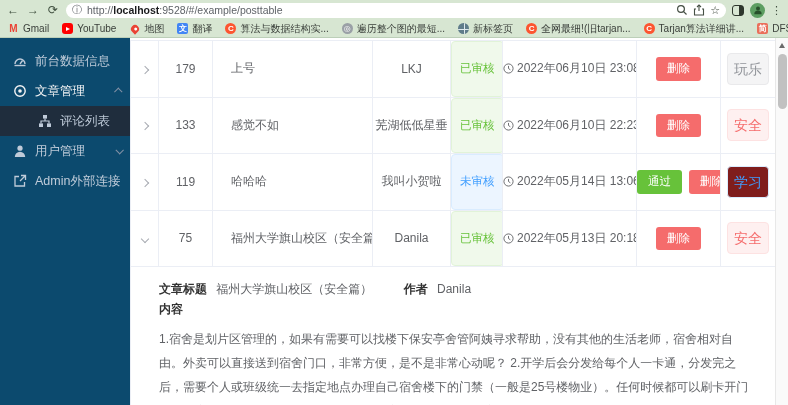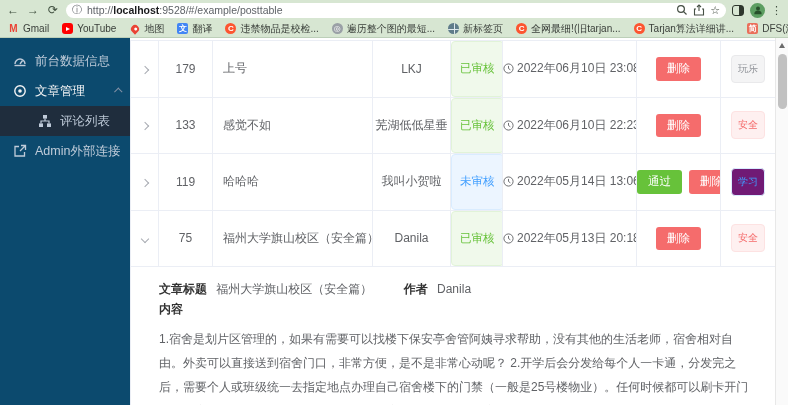--- a/index.html
+++ b/index.html
@@ -54,36 +54,36 @@
   .s-label { overflow:hidden; text-overflow:ellipsis; }
 
   .main { flex:1; background:#fff; overflow:hidden; padding-top:2px; position:relative; min-width:0; }
   .scroll-col { width:13px; flex:0 0 auto; background:#fafafa; border-left:1px solid #e8e8e8; display:flex; flex-direction:column; align-items:center; }
   .scroll-up { width:0; height:0; border-left:3.5px solid transparent; border-right:3.5px solid transparent; border-bottom:5px solid #6b6b6b; margin-top:5px; cursor:pointer; }
   .scroll-thumb { width:9px; height:55px; background:#c1c1c1; border-radius:5px; margin-top:6px; cursor:grab; }
 
   
   table { border-collapse:collapse; table-layout:fixed; width:645px; font-size:12px; color:#606266; }
   td { border:1px solid #ebeef5; height:32px; text-align:center; vertical-align:middle; white-space:nowrap; overflow:hidden; }
-  .c-title { text-align:left; padding-left:10px; }
+  .c-title { text-align:left; padding-left:18px; }
   .chev { display:inline-block; width:6px; height:6px; border-right:1px solid #a8abb2; border-top:1px solid #a8abb2; cursor:pointer; }
   .chev-right { transform:rotate(45deg); }
   .chev-open { transform:rotate(135deg); }
   .badge { display:inline-block; font-size:11.5px; line-height:1; padding:21px 8px; border-radius:4px; border:1px solid; }
   .b-success { color:#67c23a; background:#f0f9eb; border-color:#e1f3d8; }
   .b-primary { color:#409eff; background:#ecf5ff; border-color:#d9ecff; }
   .time-wrap { display:inline-flex; align-items:center; gap:3px; }
   .clock { flex:0 0 auto; }
   .btn { display:inline-block; border:none; color:#fff; font-size:11.5px; line-height:1; padding:6px 11px; border-radius:3px; cursor:pointer; font-family:inherit; }
   .btn-danger { background:#f56c6c; }
   .btn-success { background:#67c23a; margin-right:7px; }
-  .tag { display:inline-block; font-size:10px; line-height:1; padding:8px 6px; border-radius:4px; border:1px solid; }
+  .tag { display:inline-block; font-size:14px; line-height:1; padding:8px 6px; border-radius:4px; border:1px solid; }
   .tag-info { color:#909399; background:#f4f4f5; border-color:#e9e9eb; }
   .tag-danger { color:#f56c6c; background:#fef0f0; border-color:#fde2e2; }
-  .tag-primary { color:#409eff; background:#701a75; border-color:#d9ecff; }
+  .tag-primary { color:#409eff; background:#7f1d1d; border-color:#d9ecff; }
 
   .detail-cell { text-align:left; padding:14px 24px 16px 28px; white-space:normal; height:auto; }
   .detail-head { margin-bottom:3px; font-size:12px; }
   .dlabel { font-weight:bold; color:#333; font-size:12px; }
   .dval { color:#606266; margin-left:6px; }
   .gap-l { margin-left:28px; }
   .dcontent { margin-top:9px; font-size:12px; color:#606266; line-height:24px; }
 </style>
 </head>
 <body>
@@ -139,21 +139,21 @@
             </span>
           </span>
           <span class="bm-label">地图</span>
         </span>
       <span class="bm">
           <span class="fav fav-translate">文</span>
           <span class="bm-label">翻译</span>
         </span>
       <span class="bm">
           <span class="fav fav-csdn">C</span>
-          <span class="bm-label">违禁物品是校检...</span>
+          <span class="bm-label">算法与数据结构实...</span>
         </span>
       <span class="bm">
           <span class="fav fav-generic">◎</span>
           <span class="bm-label">遍历整个图的最短...</span>
         </span>
       <span class="bm">
           <span class="fav fav-globe">
             <i></i>
             <b></b>
           </span>
@@ -196,20 +196,28 @@
       <div class="submenu">
         <div class="s-item">
           <svg class="s-ic" viewBox="0 0 14 14">
               <rect x="5" y="1" width="4" height="3.6" fill="currentColor"></rect>
               <rect x="1" y="9.4" width="4" height="3.6" fill="currentColor"></rect>
               <rect x="9" y="9.4" width="4" height="3.6" fill="currentColor"></rect>
               <path d="M7 4.6 v2.4 M3 9.4 V7 h8 v2.4" fill="none" stroke="currentColor" stroke-width="1.2"></path>
             </svg>
           <span class="s-label">评论列表</span>
         </div>
+      </div>
+      <div class="s-item">
+        <svg class="s-ic" viewBox="0 0 14 14">
+            <circle cx="7" cy="4.2" r="2.6" fill="currentColor"></circle>
+            <path d="M1.8 13 a5.2 5.2 0 0 1 10.4 0 Z" fill="currentColor"></path>
+          </svg>
+        <span class="s-label">用户管理</span>
+        <span class="s-chev chev-down"></span>
       </div>
       <div class="s-item">
         <svg class="s-ic" viewBox="0 0 14 14">
             <path d="M6 2.5 H2 V12 h9.5 V8" fill="none" stroke="currentColor" stroke-width="1.3"></path>
             <path d="M8 1.5 h4.5 v4.5 M12.5 1.5 L7 7" fill="none" stroke="currentColor" stroke-width="1.3"></path>
           </svg>
         <span class="s-label">Admin外部连接</span>
       </div>
     </div>
 

